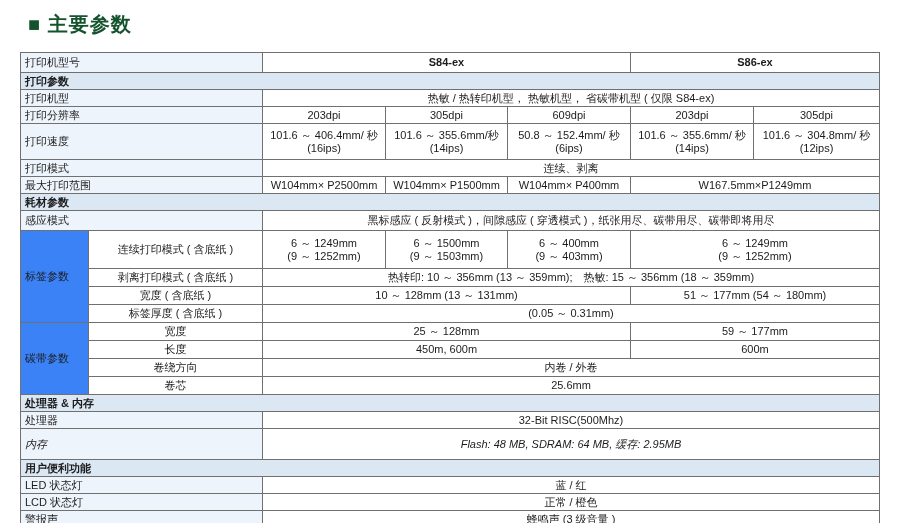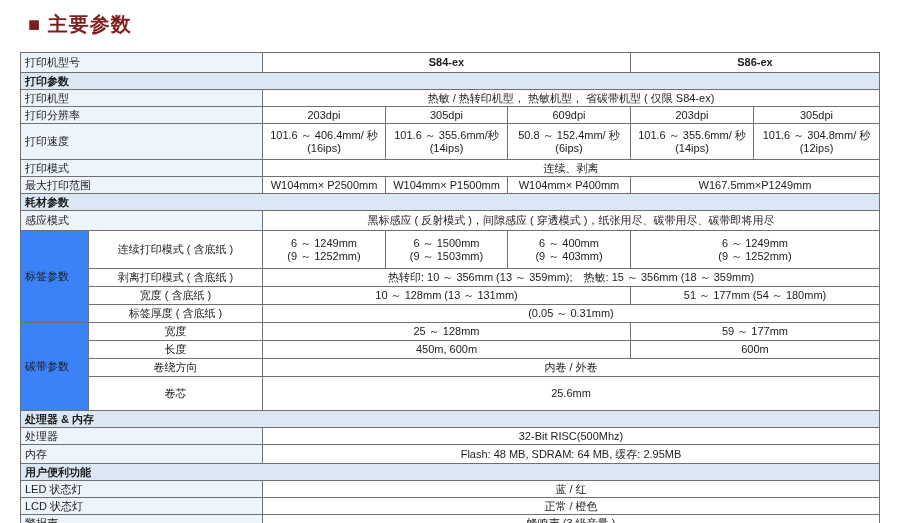--- a/index.html
+++ b/index.html
@@ -8,21 +8,21 @@
     --label-bg:#edf4fb;
     --text:#1c1c1c;
   }
   html,body{margin:0;padding:0;background:#ffffff;}
   .stage{
     position:relative;width:900px;height:523px;overflow:hidden;background:#ffffff;
     font-family:"Liberation Sans","DejaVu Sans",sans-serif;color:var(--text);
   }
   .page-title{
     position:absolute;left:28px;top:11px;
-    font-size:20px;font-weight:bold;color:#7f1d1d;letter-spacing:1px;
+    font-size:20px;font-weight:bold;color:#14532d;letter-spacing:1px;
   }
   table.spec{
     position:absolute;left:20px;top:52px;
     border-collapse:collapse;table-layout:fixed;width:859px;
     font-size:11px;
   }
   td{
     border:1px solid var(--border);
     padding:0 4px;vertical-align:middle;overflow:hidden;
     line-height:13px;white-space:pre-line;
@@ -134,32 +134,32 @@
         </tr>
         <tr style="height: 18px;">
           <td class="sublabel">长度</td>
           <td class="value" colspan="3">450m, 600m</td>
           <td class="value" colspan="2">600m</td>
         </tr>
         <tr style="height: 18px;">
           <td class="sublabel">卷绕方向</td>
           <td class="value" colspan="5">内卷 / 外卷</td>
         </tr>
-        <tr style="height: 34px;">
+        <tr style="height: 18px;">
           <td class="sublabel">卷芯</td>
           <td class="value" colspan="5">25.6mm</td>
         </tr>
         <tr style="height: 17px;">
           <td class="section" colspan="7">处理器 &amp; 内存</td>
         </tr>
         <tr style="height: 17px;">
           <td class="label" colspan="2">处理器</td>
           <td class="value" colspan="5">32-Bit RISC(500Mhz)</td>
         </tr>
-        <tr style="height: 19px;">
+        <tr style="height: 31px; font-style: italic;">
           <td class="label" colspan="2">内存</td>
           <td class="value" colspan="5">Flash:  48 MB,  SDRAM:  64 MB,  缓存:  2.95MB</td>
         </tr>
         <tr style="height: 17px;">
           <td class="section" colspan="7">用户便利功能</td>
         </tr>
         <tr style="height: 17px;">
           <td class="label" colspan="2">LED 状态灯</td>
           <td class="value" colspan="5">蓝 / 红</td>
         </tr>

